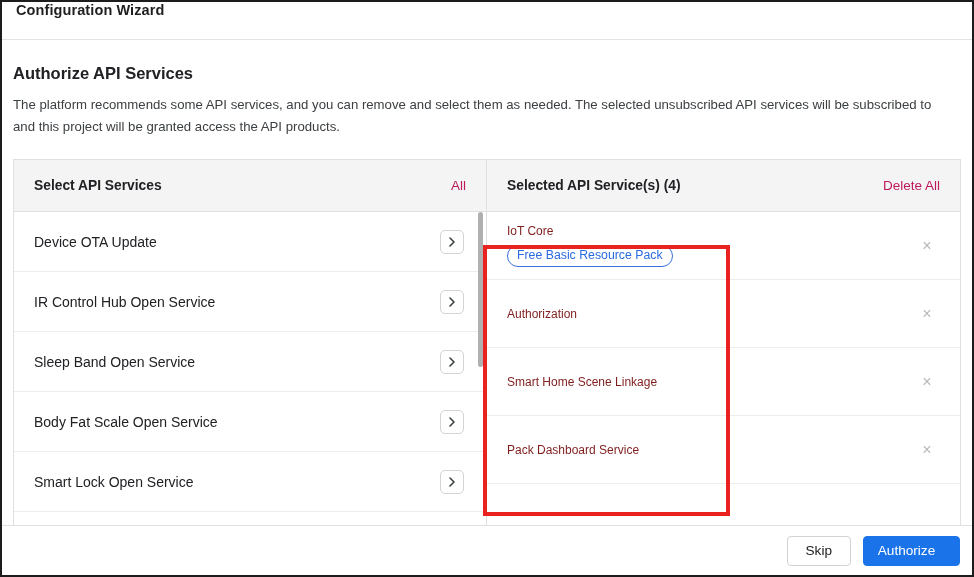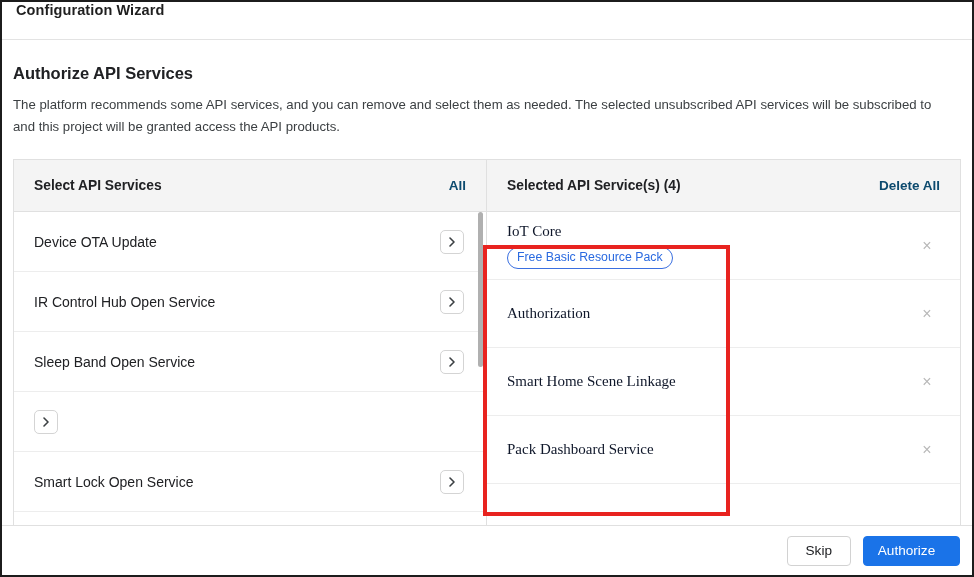--- a/index.html
+++ b/index.html
@@ -82,22 +82,22 @@
     display: flex; align-items: center; justify-content: space-between;
     padding: 0 20px;
   }
   .col-head .head-label {
     font-size: 13.8px;
     font-weight: 700;
     color: #202124;
   }
   .col-head .head-action {
     font-size: 13.5px;
-    font-weight: 700;
-    color: #0c4a6e;
+    font-weight: 400;
+    color: #be185d;
     cursor: pointer;
   }
 
   .col-list {
     position: relative;
     flex: 1 1 auto;
     overflow: hidden;
   }
 
   
@@ -149,23 +149,22 @@
     border-bottom: 1px solid #ededed;
     background: #ffffff;
     min-height: 68px;
   }
   .sel-row .sel-main {
     display: flex;
     flex-direction: column;
     gap: 7px;
   }
   .sel-row .sel-name {
-    font-size: 15px;
-    color: #0f172a;
-    font-family: Liberation Serif, serif;
+    font-size: 12px;
+    color: #7f1d1d;
   }
   .badge {
     display: inline-block;
     align-self: flex-start;
     border: 1px solid #3a6fe0;
     border-radius: 11px;
     color: #2a6ae0;
     font-size: 12.3px;
     padding: 2px 9px 3px 9px;
     line-height: 15px;
@@ -273,20 +272,21 @@
               </div>
               <div class="svc-row">
                 <span class="svc-name">Sleep Band Open Service</span>
                 <span class="chev-btn">
                   <svg width="12" height="12" viewBox="0 0 12 12" aria-hidden="true">
                     <path d="M4 2 L8 6 L4 10" fill="none" stroke="#3c4043" stroke-width="1.6" stroke-linecap="round" stroke-linejoin="round"></path>
                   </svg>
                 </span>
               </div>
               <div class="svc-row">
+                <span class="svc-name">Body Fat Scale Open Service</span>
                 <span class="chev-btn">
                   <svg width="12" height="12" viewBox="0 0 12 12" aria-hidden="true">
                     <path d="M4 2 L8 6 L4 10" fill="none" stroke="#3c4043" stroke-width="1.6" stroke-linecap="round" stroke-linejoin="round"></path>
                   </svg>
                 </span>
               </div>
               <div class="svc-row">
                 <span class="svc-name">Smart Lock Open Service</span>
                 <span class="chev-btn">
                   <svg width="12" height="12" viewBox="0 0 12 12" aria-hidden="true">

